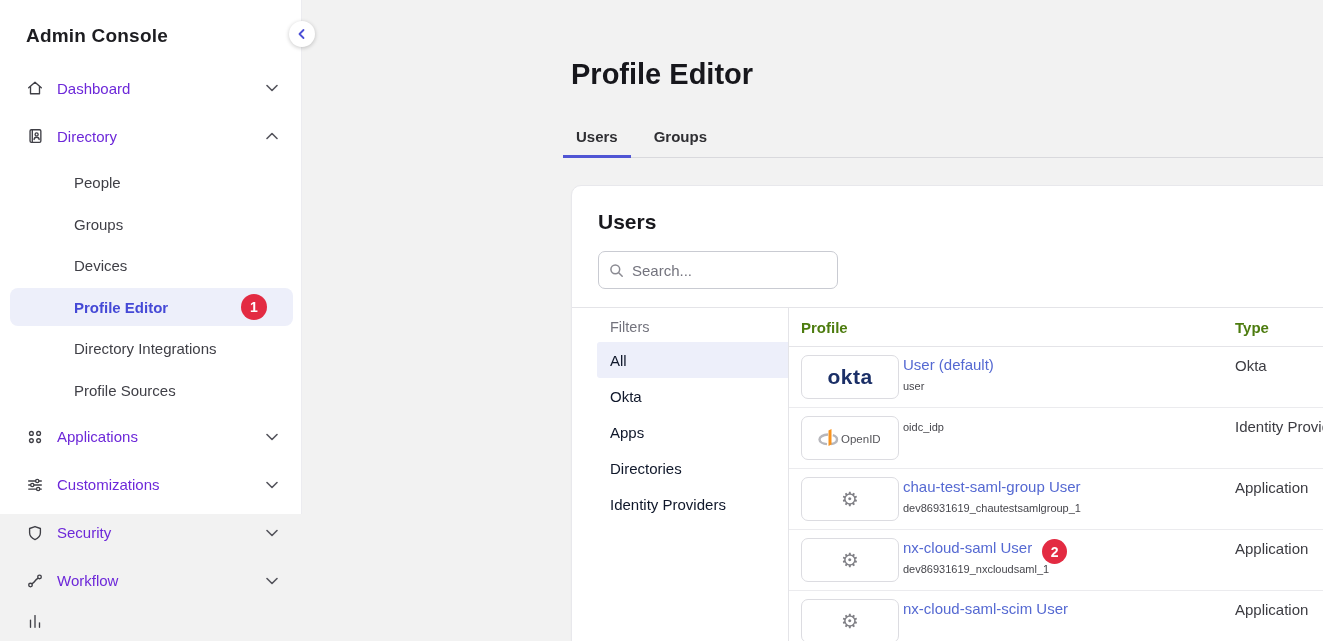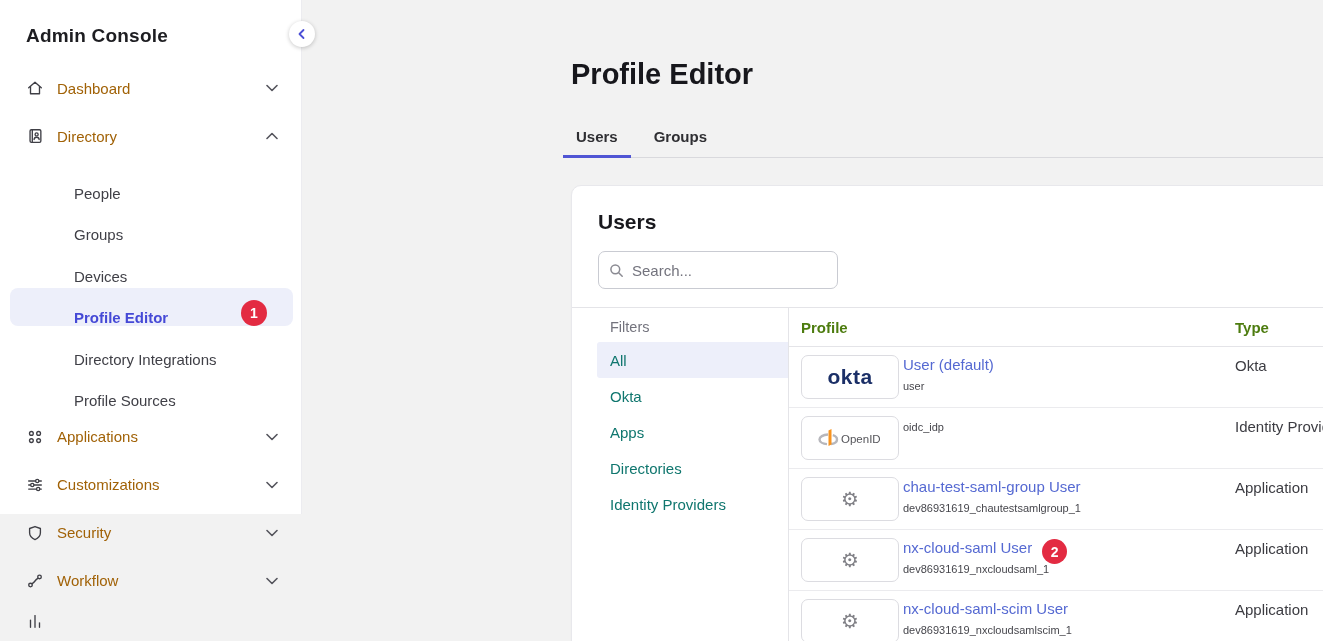--- a/index.html
+++ b/index.html
@@ -20,26 +20,26 @@
     position:absolute; left:289px; top:21px; width:26px; height:26px;
     border-radius:50%; background:#fff; border:none;
     box-shadow:0 1px 4px rgba(0,0,0,.22);
     display:flex; align-items:center; justify-content:center;
     cursor:pointer; z-index:6;
   }
   .app-title { padding:25px 26px 0 26px; font-size:19px; font-weight:700; color:#1d1d21; letter-spacing:.2px; }
   .nav { margin-top:17px; }
   .nav-item {
     display:flex; align-items:center; height:48px; padding:0 23px 0 26px;
-    font-size:15px; color:#a16207; cursor:pointer;
+    font-size:15px; color:#6d28d9; cursor:pointer;
   }
   .nav-item .nicon { width:18px; height:18px; margin-right:13px; flex:none; display:flex; align-items:center; }
   .nav-item .chev { margin-left:auto; display:flex; align-items:center; }
   .sub-item {
-    display:flex; align-items:flex-end; height:38px; margin:3.5px 8px 3.5px 10px;
+    display:flex; align-items:center; height:38px; margin:3.5px 8px 3.5px 10px;
     padding-left:64px; border-radius:8px; font-size:15px; color:#3f3f46; cursor:pointer;
   }
   .sub-item.active { background:#edeffa; color:#4549d6; font-weight:700; padding-right:26px; }
   .badge {
     width:26px; height:26px; border-radius:50%; background:#e32b42; color:#fff;
     font-size:14px; font-weight:700; display:flex; align-items:center; justify-content:center;
     flex:none;
   }
   .sub-item .badge { margin-left:auto; }
   .nav-partial { display:flex; align-items:flex-start; margin:7px 0 0 26px; height:20px; overflow:hidden; }
@@ -71,21 +71,21 @@
     border:none; outline:none; flex:1; margin-left:8px; font-size:15px;
     font-family:"Liberation Sans", sans-serif; color:#0f766e; background:transparent;
   }
   .search-box input::placeholder { color:#73737d; }
 
   .card-body { flex:1; min-height:0; border-top:1px solid #e4e4e8; display:flex; }
   .filters { width:217px; flex:none; border-right:1px solid #e4e4e8; padding-top:4px; }
   .filters-label { height:30px; display:flex; align-items:center; padding-left:38px; font-size:14.5px; color:#73737d; }
   .filter-item {
     height:36px; display:flex; align-items:center; margin-left:25px;
-    padding-left:13px; font-size:15px; color:#0f766e; border-radius:3px 0 0 3px; cursor:pointer;
+    padding-left:13px; font-size:15px; color:#0f172a; border-radius:3px 0 0 3px; cursor:pointer;
   }
   .filter-item.active { background:#edeffa; }
 
   .table { flex:1; min-width:0; }
   .t-head { display:flex; height:39px; align-items:center; border-bottom:1px solid #e4e4e8; }
   .t-head .th { font-size:15px; font-weight:700; color:#4d7c0f; }
   .th-profile { width:446px; flex:none; padding-left:12px; }
   .th-type { flex:1; white-space:nowrap; }
   .t-row { display:flex; height:61px; border-bottom:1px solid #ebebee; }
   .logo-cell { width:114px; flex:none; padding:8px 0 0 12px; }
@@ -353,21 +353,20 @@
           <div class="t-row">
             <div class="logo-cell">
               <div class="logo-box">
                 <span class="gear-glyph">⚙</span>
               </div>
             </div>
             <div class="name-cell">
               <div class="name-line">
                   <span class="name-link">nx-cloud-saml-scim User</span>
                 </div>
-              <div class="sub-id">dev86931619_nxcloudsamlscim_1</div>
             </div>
             <div class="type-cell">Application</div>
           </div>
 
         </div>
       </div>
     </div>
   </div>
 </div>
 

